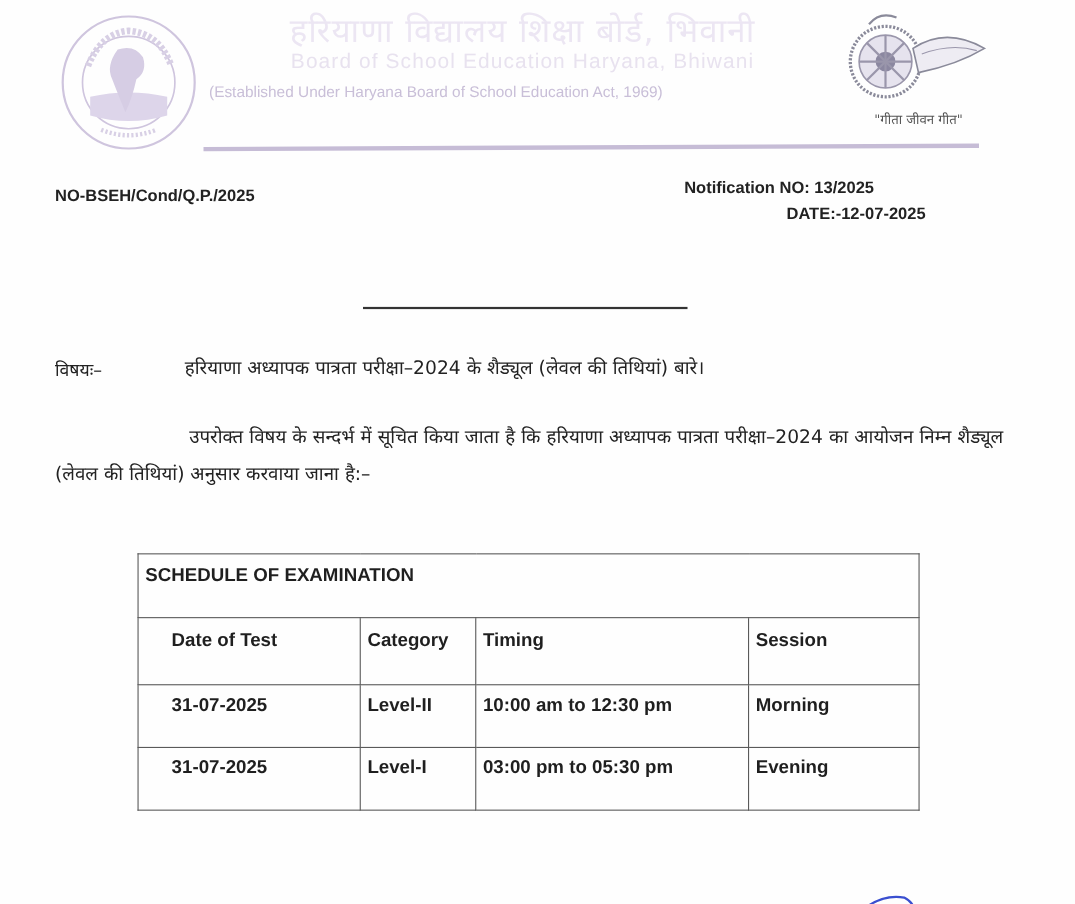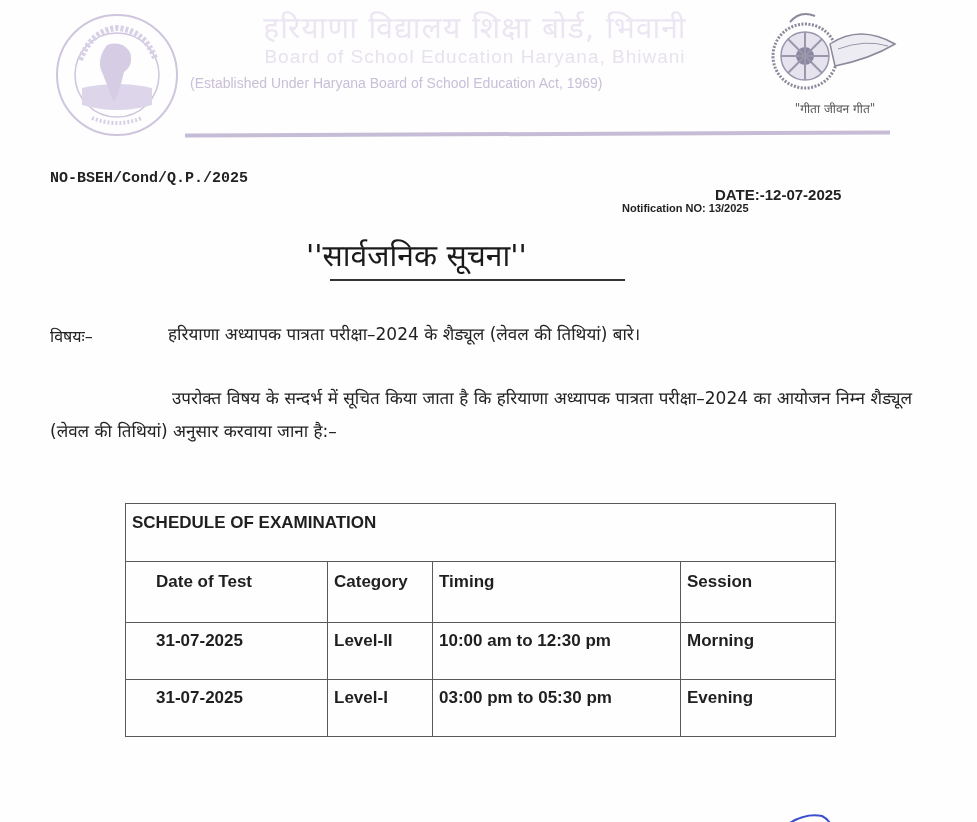--- a/index.html
+++ b/index.html
@@ -77,33 +77,32 @@
       position: absolute;
       left: 185px; top: 132px;
       width: 705px; height: 4px;
       background: #c6bcd6;
       transform: rotate(-0.25deg);
     }
     
     .ref-no {
       position: absolute;
       left: 50px; top: 170px;
-      font-family: Liberation Mono, monospace;
+      font-family: Liberation Sans, sans-serif;
       font-weight: bold;
       font-size: 15px;
       color: #222;
     }
     .notif-no {
       position: absolute;
       left: 622px; top: 162px;
       font-family: "Liberation Sans", sans-serif;
       font-weight: bold;
-      font-size: 11px;
-      color: #222;
-      margin-top: 40px;
+      font-size: 15px;
+      color: #222;
     }
     .notif-date {
       position: absolute;
       left: 715px; top: 186px;
       font-family: "Liberation Sans", sans-serif;
       font-weight: bold;
       font-size: 15px;
       color: #222;
     }
     
@@ -226,21 +225,20 @@
     </svg>
   </div>
   <div class="motto">"गीता जीवन गीत"</div>
 
   <div class="header-rule"></div>
 
   <div class="ref-no">NO-BSEH/Cond/Q.P./2025</div>
   <div class="notif-no">Notification NO: 13/2025</div>
   <div class="notif-date">DATE:-12-07-2025</div>
 
-  <div class="notice-title">''सार्वजनिक सूचना''</div>
   <div class="notice-title-underline"></div>
 
   <div class="subject-label">विषयः–</div>
   <div class="subject-text">हरियाणा अध्यापक पात्रता परीक्षा–2024 के शैड्यूल (लेवल की तिथियां) बारे।</div>
 
   <div class="body-para">उपरोक्त विषय के सन्दर्भ में सूचित किया जाता है कि हरियाणा अध्यापक पात्रता परीक्षा–2024 का आयोजन निम्न शैड्यूल (लेवल की तिथियां) अनुसार करवाया जाना है:–</div>
 
   <table class="schedule">
     <tbody>
         <tr>

